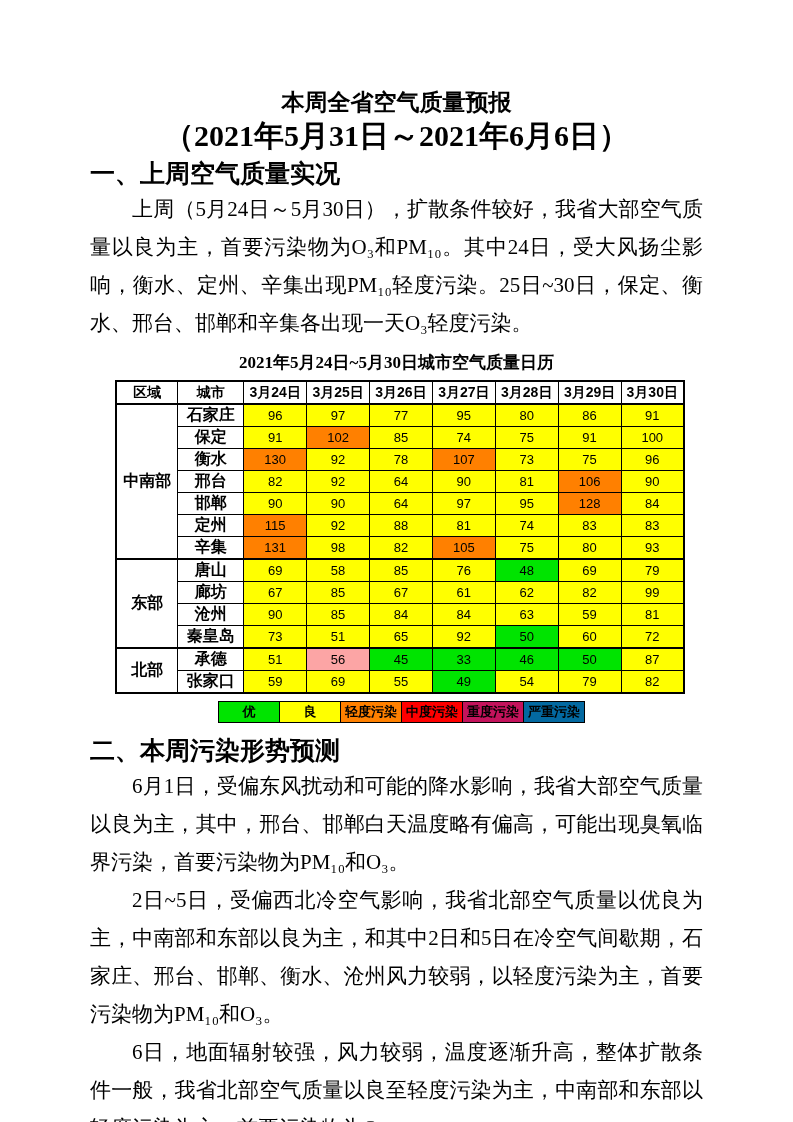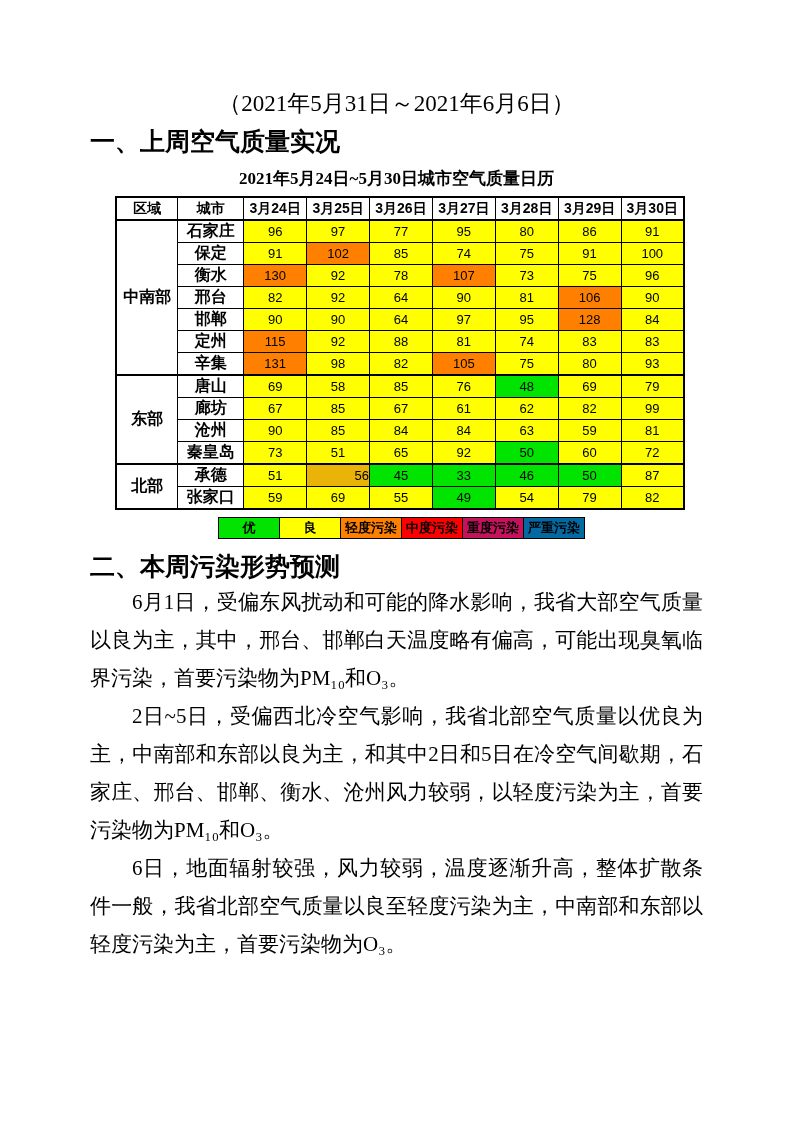--- a/index.html
+++ b/index.html
@@ -7,22 +7,23 @@
     width:793px;height:1122px;background:#ffffff;position:relative;
     font-family:"Liberation Serif","DejaVu Serif",serif;color:#000;
     -webkit-font-smoothing:antialiased;
   }
   .page{padding:86px 90px 0 90px;box-sizing:border-box;}
   .doc-title{
     font-family:"Liberation Sans","DejaVu Sans",sans-serif;
     font-weight:bold;font-size:23px;text-align:center;line-height:32px;margin:0;
   }
   .doc-subtitle{
-    font-size:23px;text-align:center;line-height:36px;margin:0 0 2px 0;
+    font-size:30px;text-align:center;line-height:36px;margin:0 0 2px 0;
     font-family:"Liberation Serif","DejaVu Serif",serif;
+    font-weight:bold;
   }
   .section-heading{
     font-family:"Liberation Sans","DejaVu Sans",sans-serif;
     font-weight:bold;font-size:25px;line-height:34px;margin:0;
   }
   .body-para{
     font-size:21px;line-height:38px;text-align:justify;text-indent:2em;
     margin:0;
   }
   .table-title{
@@ -56,23 +57,25 @@
     font-size:13px;font-weight:bold;color:#000;letter-spacing:0;
   }
   .legend-cell:first-child{border-left-width:1px;}
   .mt-sec{margin-top:10px;}
 </style>
 </head>
 <body>
 
 <div class="page">
 
+  <h1 class="doc-title">本周全省空气质量预报</h1>
   <div class="doc-subtitle">（2021年5月31日～2021年6月6日）</div>
 
   <h2 class="section-heading">一、上周空气质量实况</h2>
+  <p class="body-para">上周（5月24日～5月30日），扩散条件较好，我省大部空气质量以良为主，首要污染物为O₃和PM₁₀。其中24日，受大风扬尘影响，衡水、定州、辛集出现PM₁₀轻度污染。25日~30日，保定、衡水、邢台、邯郸和辛集各出现一天O₃轻度污染。</p>
 
   <div class="table-title">2021年5月24日~5月30日城市空气质量日历</div>
 
   <table class="aqi-table">
     <colgroup>
       <col class="col-region">
         <col class="col-city">
       <col class="col-day">
         <col class="col-day">
         <col class="col-day">
@@ -204,21 +207,21 @@
           <td style="background: rgb(255, 255, 0);">65</td>
           <td style="background: rgb(255, 255, 0);">92</td>
           <td style="background: rgb(0, 228, 0);">50</td>
           <td style="background: rgb(255, 255, 0); margin-left: 11px;">60</td>
           <td style="background: rgb(255, 255, 0);">72</td>
         </tr>
         <tr class="group-start">
           <td class="region-cell" rowspan="2">北部</td>
           <td class="city-cell">承德</td>
           <td style="background: rgb(255, 255, 0);">51</td>
-          <td style="background: #eab308; text-align: right;">56</td>
+          <td style="background: #fca5a5;">56</td>
           <td style="background: rgb(0, 228, 0);">45</td>
           <td style="background: rgb(0, 228, 0);">33</td>
           <td style="background: rgb(0, 228, 0);">46</td>
           <td style="background: rgb(0, 228, 0);">50</td>
           <td style="background: rgb(255, 255, 0);">87</td>
         </tr>
         <tr>
           <td class="city-cell">张家口</td>
           <td style="background: rgb(255, 255, 0);">59</td>
           <td style="background: rgb(255, 255, 0);">69</td>

